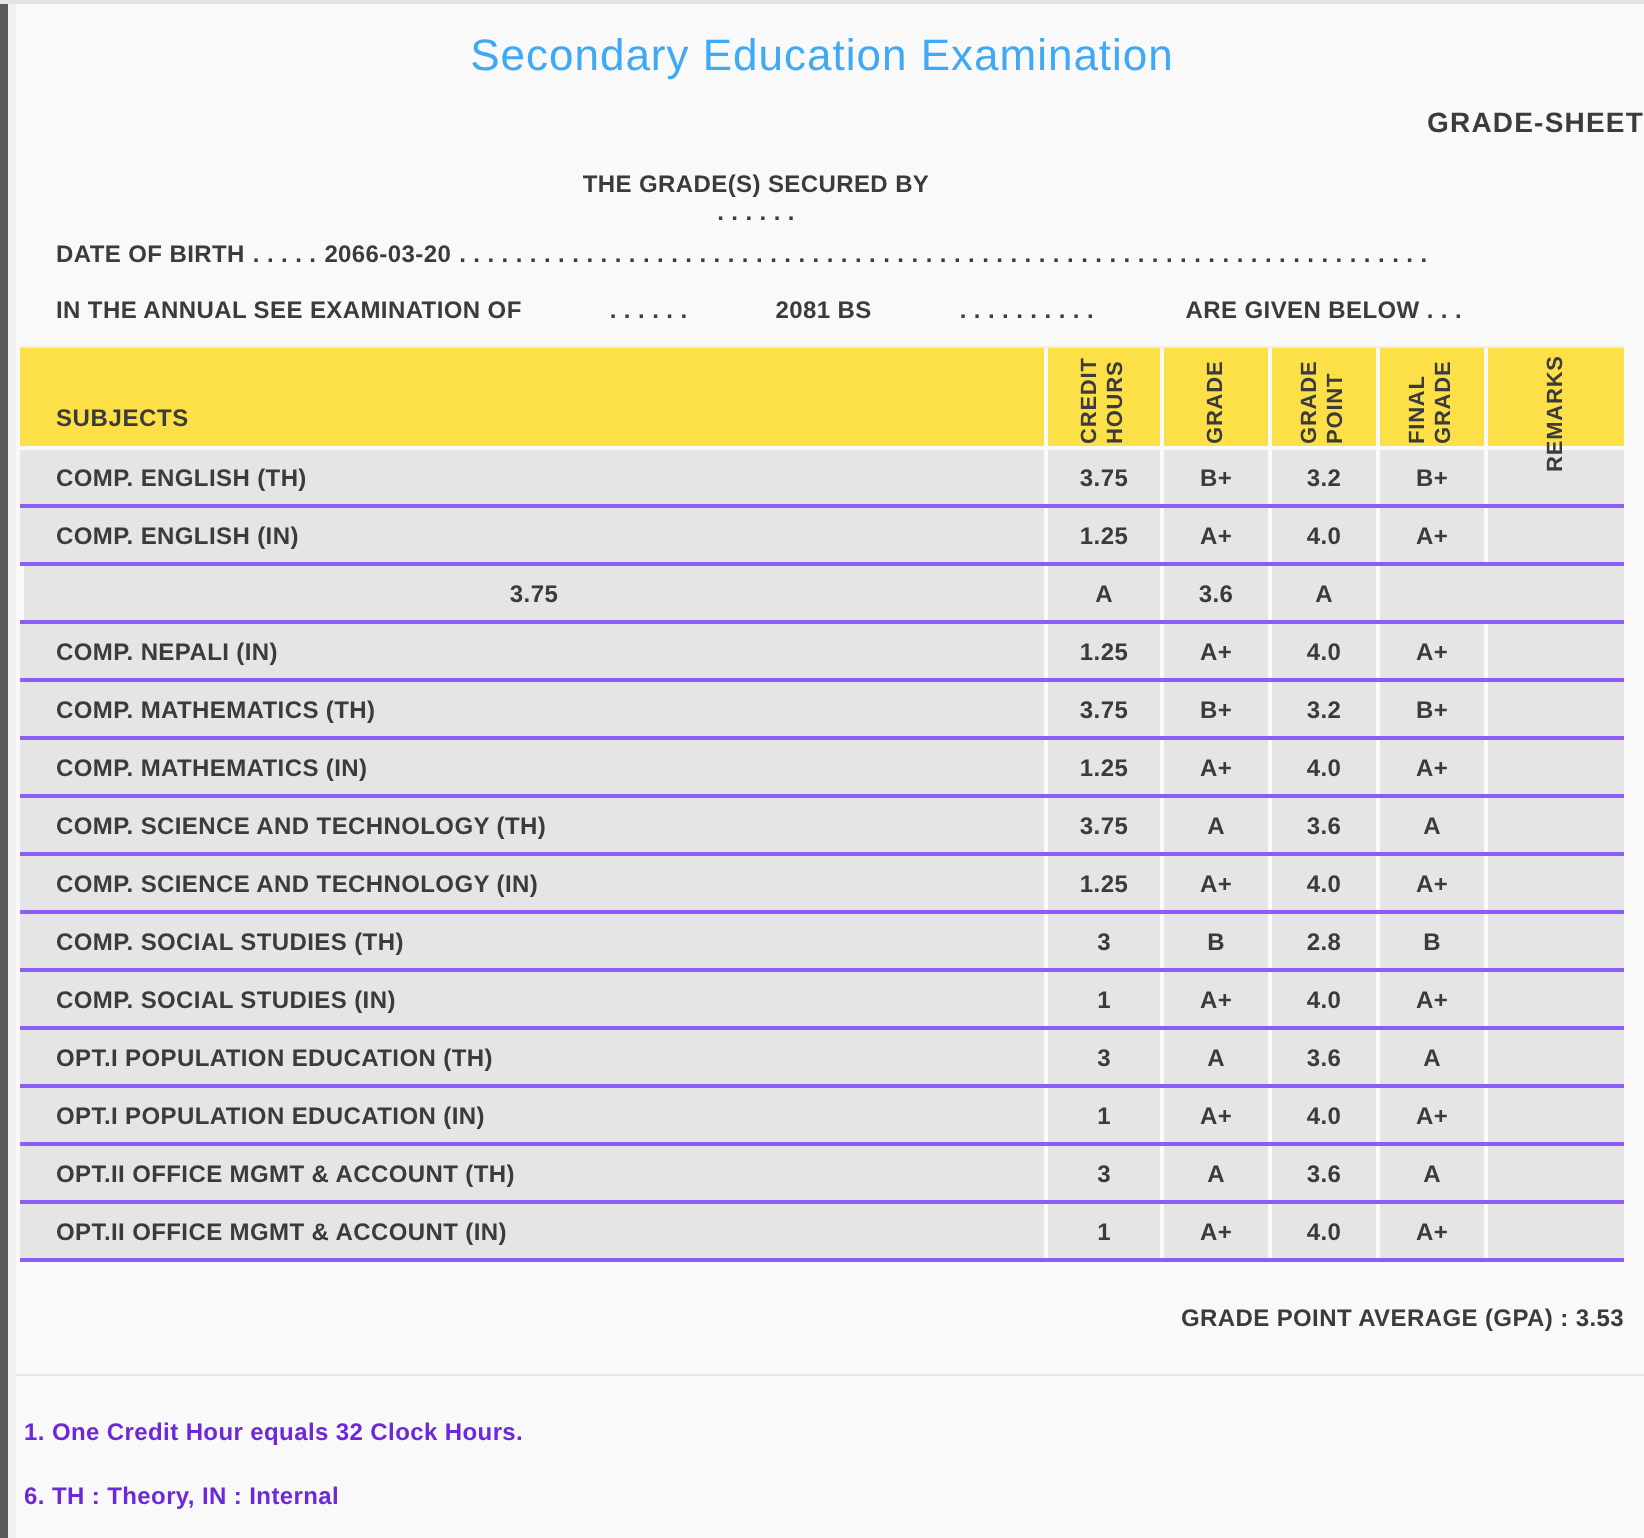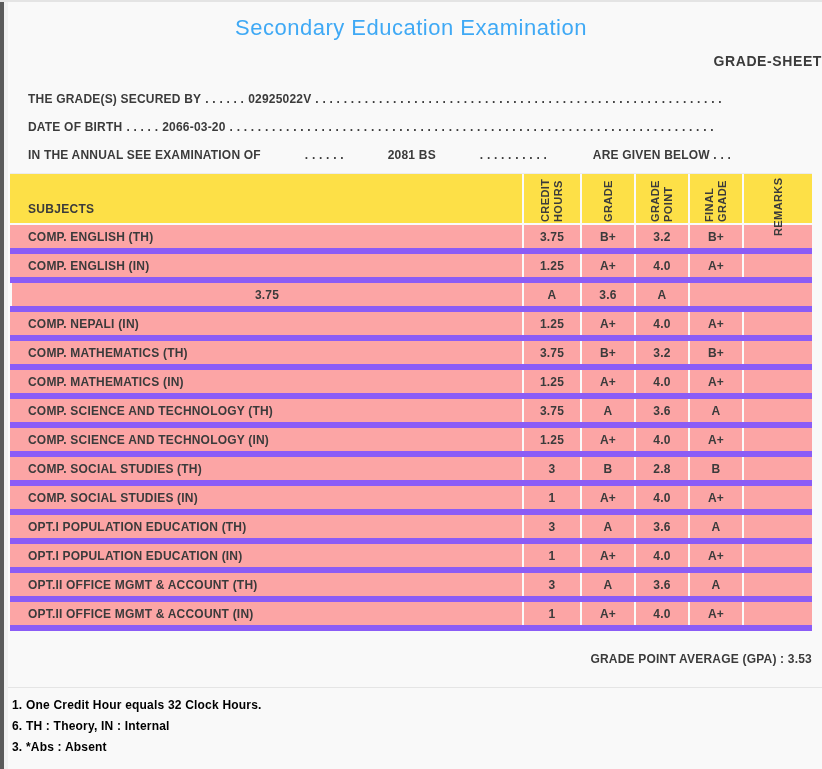--- a/index.html
+++ b/index.html
@@ -47,21 +47,21 @@
   .info-line {
     display: flex;
     align-items: center;
     height: 28px;
     font-size: 12px;
     font-weight: bold;
     white-space: nowrap;
     overflow: hidden;
     letter-spacing: 0.2px;
   }
-  .info-line:nth-child(1) { width: 700px; }
+  .info-line:nth-child(1) { width: 700px; flex-direction: column; }
   .info-line:nth-child(2) { width: 690px; }
   .info-line:nth-child(3) { width: 703px; gap: 40px; }
   .info-pre-dots { margin: 0 4px; }
   .info-value { margin-right: 4px; }
   .info-fill-dots { flex: 1 1 auto; overflow: hidden; white-space: nowrap; }
   .info-suffix { margin-left: 4px; }
 
   
   .grade-table { margin: 4px 10px 0 10px; width: 802px; }
   .gt-cols { grid-template-columns: 1fr 58px 54px 54px 54px 70px; }
@@ -96,22 +96,22 @@
     line-height: 13px;
     letter-spacing: 0.4px;
     height: 48px;
     text-align: left;
   }
   .vlabel-tall { height: 62px; margin-bottom: -14px; }
 
   .trow {
     display: grid;
     height: 29px;
-    background: #fca5a5;
-    border-bottom: 6px solid #8b5cf6;
+    background: #e5e5e5;
+    border-bottom: 2px solid #8b5cf6;
   }
   .cell-subject {
     display: flex; align-items: center;
     padding-left: 18px;
     font-size: 12px; font-weight: bold;
     letter-spacing: 0.2px;
   }
   .cell-val {
     display: flex; align-items: center; justify-content: center;
     font-size: 12px; font-weight: bold;
@@ -131,21 +131,22 @@
     border-top: 1px solid #e5e5e5;
     margin: 0;
     width: 822px;
   }
   .footnotes { padding: 10px 0 0 12px; }
   .footnote {
     font-size: 12px;
     font-weight: bold;
     height: 21px;
     letter-spacing: 0.2px;
-    color: #000000;
+    color: #6d28d9;
+    margin-top: 11px;
   }
 </style>
 </head>
 <body>
 
 <div class="edge-left"></div>
 <div class="edge-left-light"></div>
 
 <div class="page-title">Secondary Education Examination</div>
 <div class="page-subtitle">GRADE-SHEET</div>

